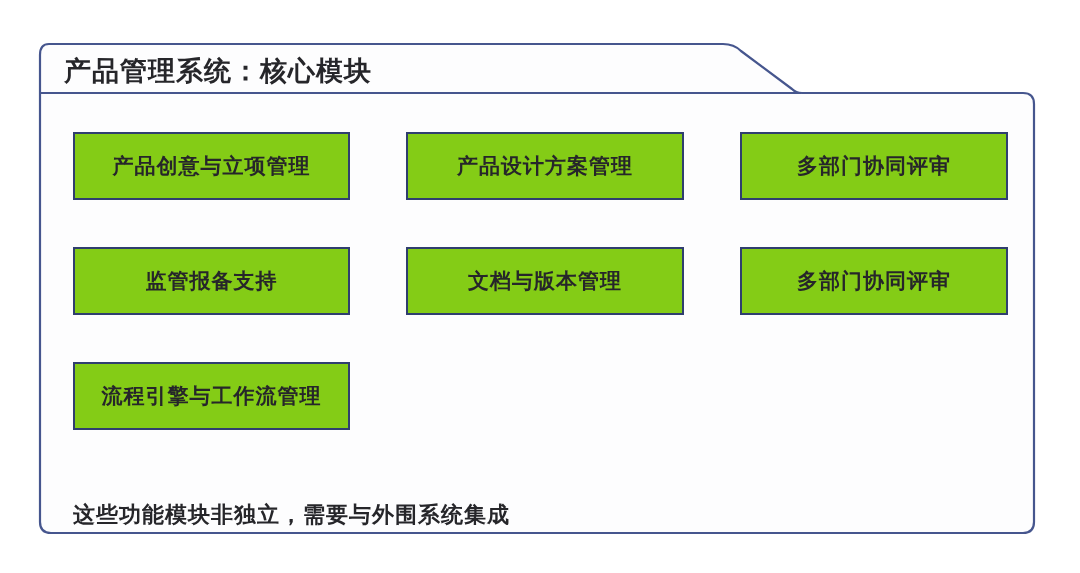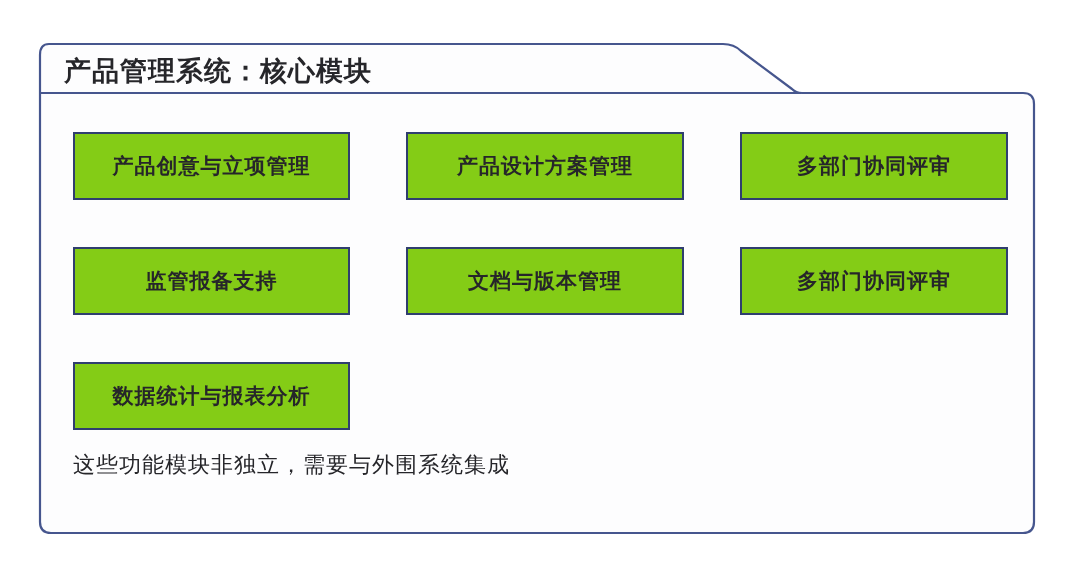--- a/index.html
+++ b/index.html
@@ -57,24 +57,24 @@
   .module-label {
     font-size: 21px;
     font-weight: bold;
     color: #26262a;
     letter-spacing: 1px;
     white-space: nowrap;
   }
   .footnote {
     position: absolute;
     left: 73px;
-    top: 450px;
+    top: 500px;
     width: 900px;
     font-size: 22px;
-    font-weight: normal;
+    font-weight: bold;
     color: #26262a;
     letter-spacing: 1px;
     white-space: nowrap;
   }
 </style>
 </head>
 <body>
 
 <div class="canvas">
 
@@ -112,19 +112,19 @@
     <div class="module-box">
       <span class="module-label">监管报备支持</span>
     </div>
     <div class="module-box">
       <span class="module-label">文档与版本管理</span>
     </div>
     <div class="module-box">
       <span class="module-label">多部门协同评审</span>
     </div>
     <div class="module-box">
-      <span class="module-label">数据统计与报表分析</span>
+      <span class="module-label">流程引擎与工作流管理</span>
     </div>
   </div>
 
   <div class="footnote">这些功能模块非独立，需要与外围系统集成</div>
 
 </div>
 
 </body></html>

